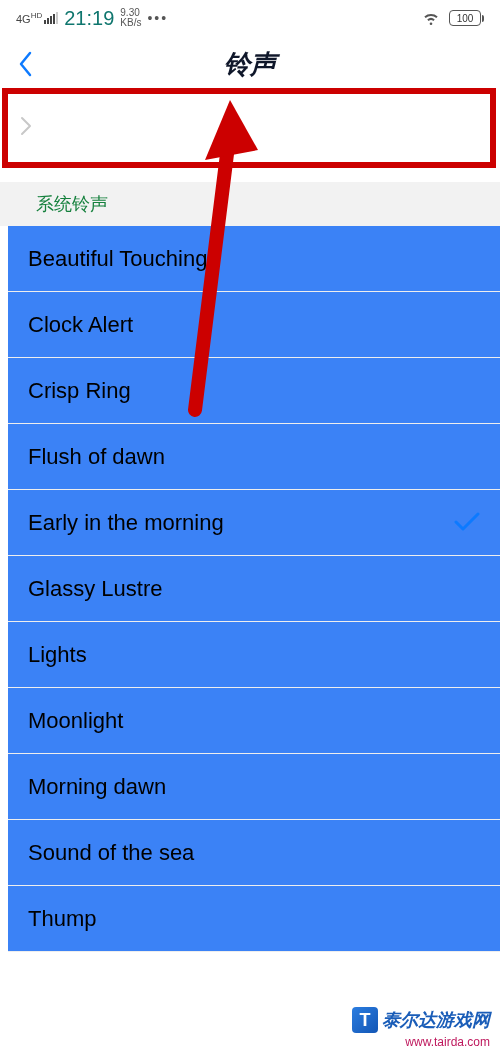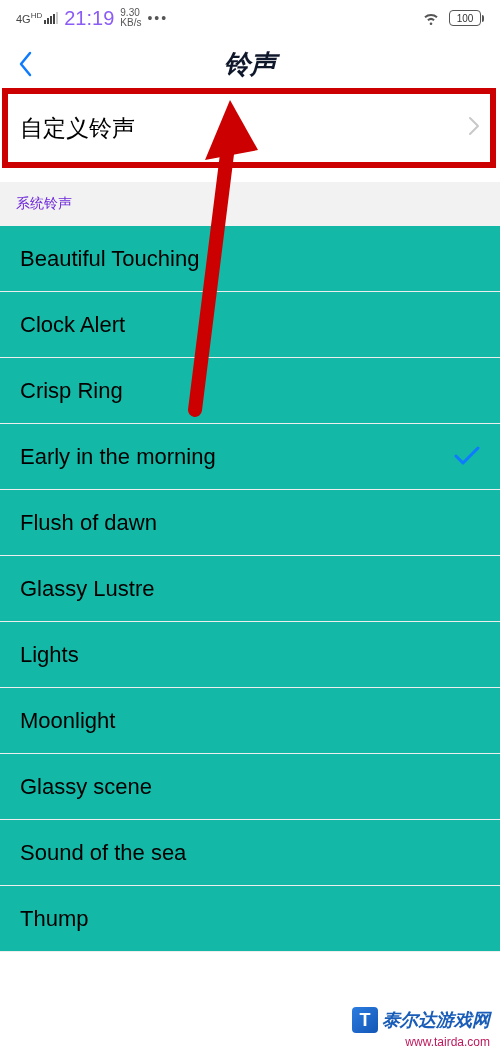--- a/index.html
+++ b/index.html
@@ -38,21 +38,21 @@
       font-size: 11px;
       line-height: 1;
     }
     .hd-sup {
       font-size: 8px;
       vertical-align: super;
     }
     .time {
       font-size: 20px;
       font-weight: 400;
-      color: #8b5cf6;
+      color: #0f766e;
     }
     .speed {
       font-size: 10px;
       line-height: 1;
       color: #555;
     }
     .dots {
       font-size: 14px;
       letter-spacing: 2px;
       color: #555;
@@ -150,27 +150,28 @@
       width: 120px;
       height: 320px;
       pointer-events: none;
       z-index: 6;
     }
     .section-header {
       background: #f2f2f2;
       height: 44px;
       display: flex;
       align-items: center;
-      padding: 0 16px;
-      font-size: 14px;
-      color: #6d28d9;
+      padding: 0 36px;
+      font-size: 18px;
+      color: #15803d;
       margin-top: 18px;
     }
     .list {
-      background: #14b8a6;
+      background: #3b82f6;
+      margin-left: 8px;
     }
     .list-row {
       height: 66px;
       display: flex;
       align-items: center;
       justify-content: space-between;
       padding: 0 20px;
       border-bottom: 1px solid #eee;
       cursor: pointer;
     }
@@ -258,21 +259,20 @@
 <div class="nav-header">
   <div class="back-btn">
     <svg viewBox="0 0 14 26">
       <polyline points="12,2 3,13 12,24" fill="none" stroke="#0d7aff" stroke-width="2.5" stroke-linecap="round" stroke-linejoin="round"></polyline>
     </svg>
   </div>
   <div class="nav-title">铃声</div>
 </div>
 
 <div class="custom-row">
-  <span class="custom-row-label">自定义铃声</span>
   <span class="chevron-right">
     <svg viewBox="0 0 12 20">
       <polyline points="2,2 10,10 2,18" fill="none" stroke="#c8c8c8" stroke-width="2" stroke-linecap="round" stroke-linejoin="round"></polyline>
     </svg>
   </span>
 </div>
 
 <div class="highlight-box"></div>
 
 <svg class="arrow-overlay" viewBox="0 0 120 320">
@@ -286,39 +286,39 @@
     <div class="list-row">
       <span class="list-row-label">Beautiful Touching</span>
     </div>
     <div class="list-row">
       <span class="list-row-label">Clock Alert</span>
     </div>
     <div class="list-row">
       <span class="list-row-label">Crisp Ring</span>
     </div>
     <div class="list-row">
+      <span class="list-row-label">Flush of dawn</span>
+    </div>
+    <div class="list-row">
       <span class="list-row-label">Early in the morning</span>
       <span class="check-icon"><svg viewBox="0 0 26 20">
           <polyline points="2,11 9,18 24,3" fill="none" stroke="#0d7aff" stroke-width="3" stroke-linecap="round" stroke-linejoin="round"></polyline>
         </svg></span>
     </div>
     <div class="list-row">
-      <span class="list-row-label">Flush of dawn</span>
-    </div>
-    <div class="list-row">
       <span class="list-row-label">Glassy Lustre</span>
     </div>
     <div class="list-row">
       <span class="list-row-label">Lights</span>
     </div>
     <div class="list-row">
       <span class="list-row-label">Moonlight</span>
     </div>
     <div class="list-row">
-      <span class="list-row-label">Glassy scene</span>
+      <span class="list-row-label">Morning dawn</span>
     </div>
     <div class="list-row">
       <span class="list-row-label">Sound of the sea</span>
     </div>
     <div class="list-row">
       <span class="list-row-label">Thump</span>
     </div>
   </div>
 
 <div class="watermark">

